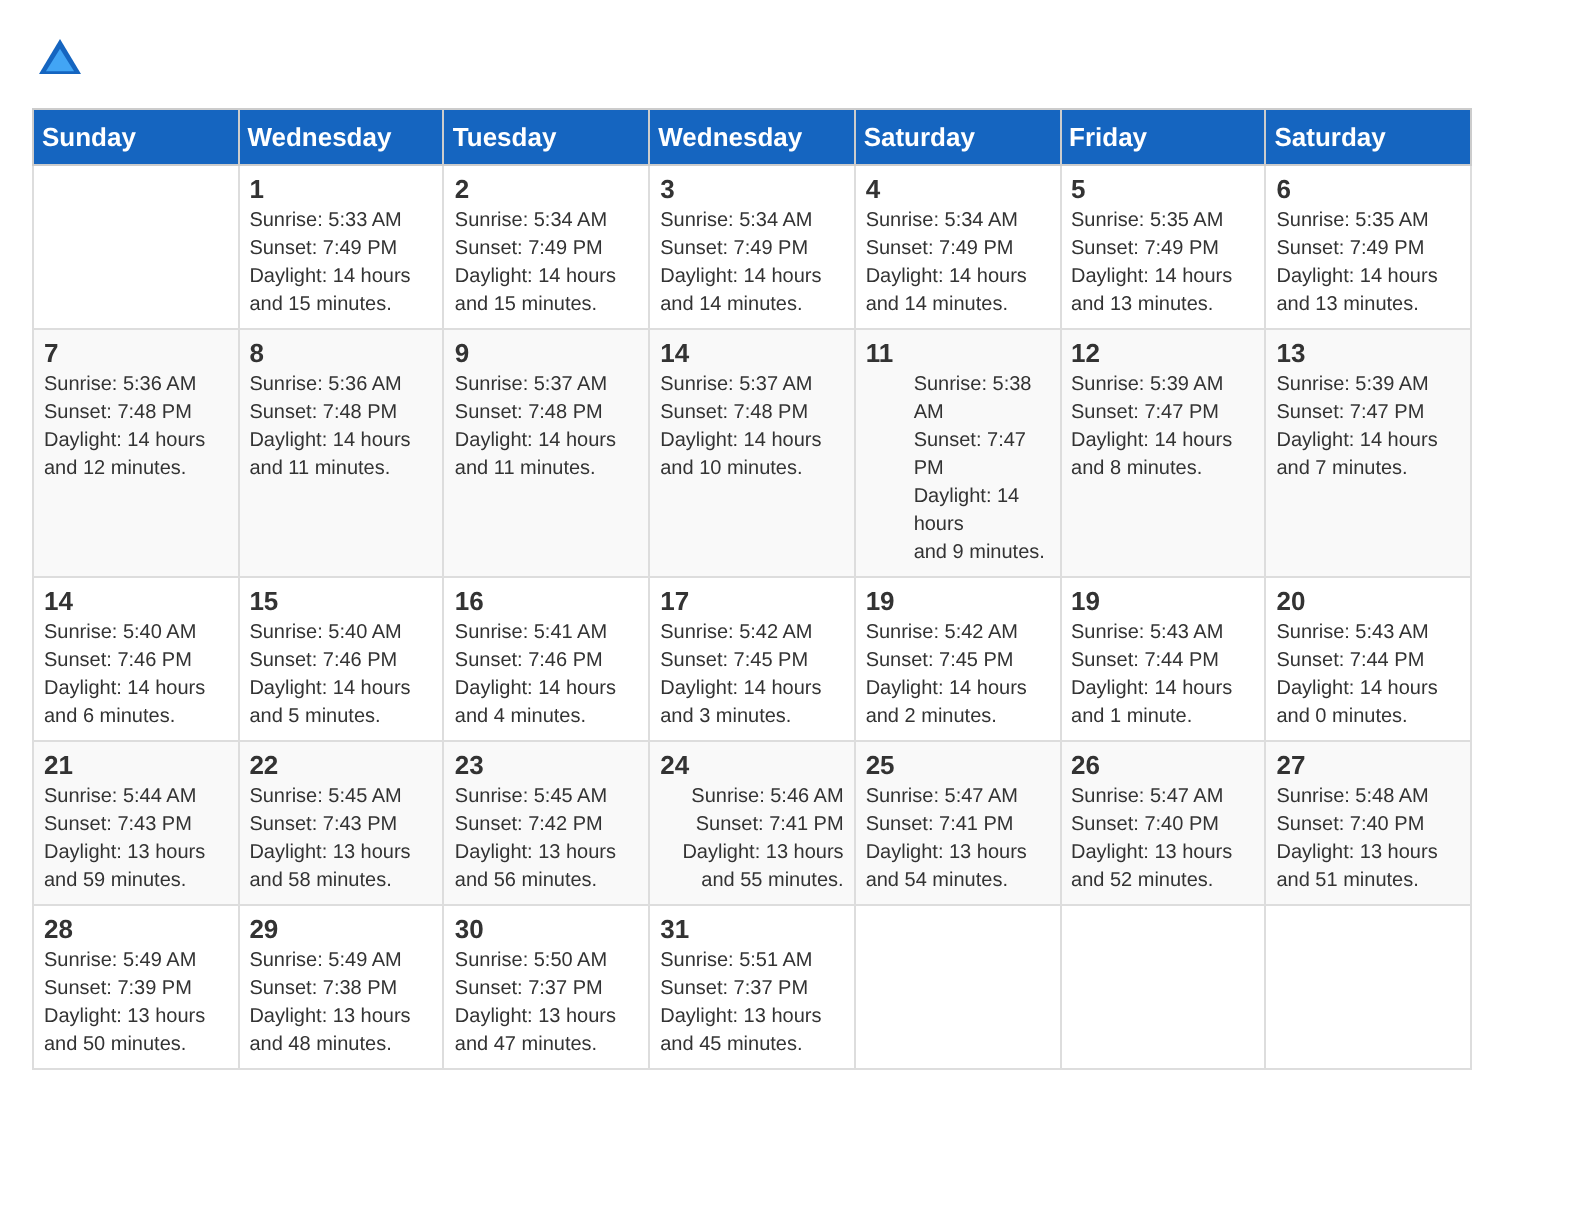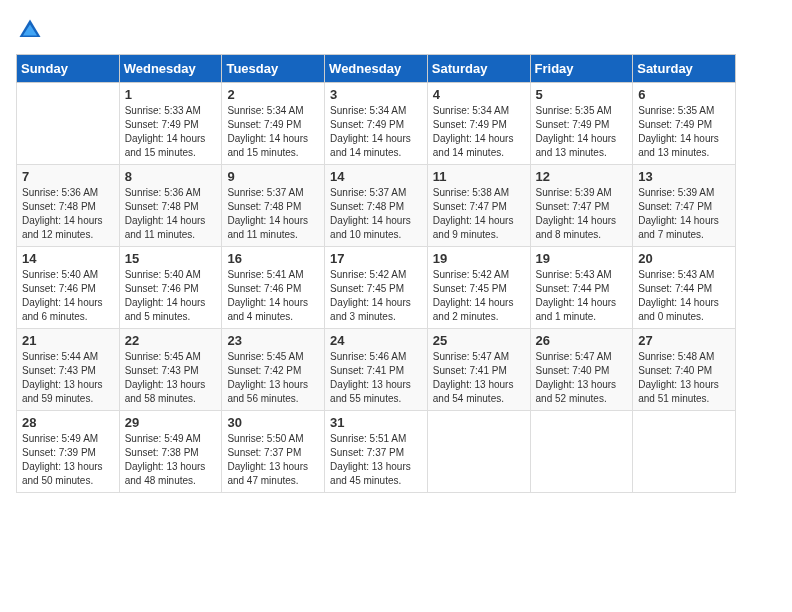--- a/index.html
+++ b/index.html
@@ -200,21 +200,21 @@
           </td>
           <td>
             <span class="day-number">14</span>
             <div class="day-info" style="white-space: pre-line;">Sunrise: 5:37 AM
 Sunset: 7:48 PM
 Daylight: 14 hours
 and 10 minutes.</div>
           </td>
           <td>
             <span class="day-number">11</span>
-            <div class="day-info" style="white-space: pre-line;">Sunrise: 5:38 AM
+            <div class="day-info" style="white-space: pre-line; margin-left: 24px;">Sunrise: 5:38 AM
 Sunset: 7:47 PM
 Daylight: 14 hours
 and 9 minutes.</div>
           </td>
           <td>
             <span class="day-number">12</span>
             <div class="day-info" style="white-space: pre-line;">Sunrise: 5:39 AM
 Sunset: 7:47 PM
 Daylight: 14 hours
 and 8 minutes.</div>
@@ -295,21 +295,21 @@
           </td>
           <td>
             <span class="day-number">23</span>
             <div class="day-info" style="white-space: pre-line;">Sunrise: 5:45 AM
 Sunset: 7:42 PM
 Daylight: 13 hours
 and 56 minutes.</div>
           </td>
           <td>
             <span class="day-number">24</span>
-            <div class="day-info" style="white-space: pre-line;">Sunrise: 5:46 AM
+            <div class="day-info" style="white-space: pre-line; text-align: right;">Sunrise: 5:46 AM
 Sunset: 7:41 PM
 Daylight: 13 hours
 and 55 minutes.</div>
           </td>
           <td>
             <span class="day-number">25</span>
             <div class="day-info" style="white-space: pre-line;">Sunrise: 5:47 AM
 Sunset: 7:41 PM
 Daylight: 13 hours
 and 54 minutes.</div>

